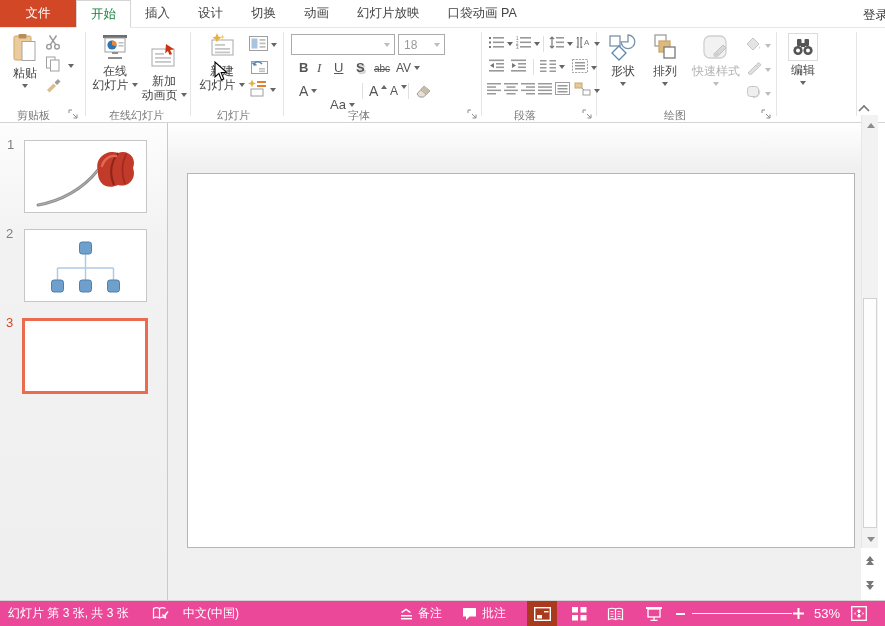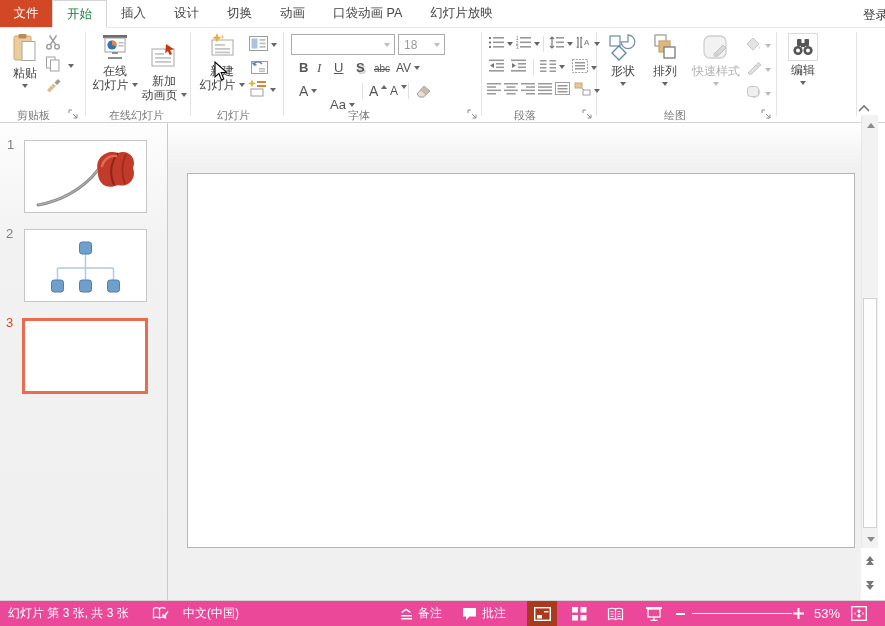--- a/index.html
+++ b/index.html
@@ -7,21 +7,21 @@
   #app {
     position: relative; width: 885px; height: 626px; overflow: hidden;
     font-family: "Liberation Sans", "DejaVu Sans", sans-serif;
     background: #fff; font-size: 12px; color: #444;
   }
   .abs { position: absolute; }
 
   
   #menubar { position: absolute; top:0; left:0; width:885px; height:28px; background:#fff;
     border-bottom:1px solid #E3E8EC; display:flex; align-items:stretch; font-size:12.5px; color:#444; }
-  .filetab { width:52px; background:#D24726; color:#fff; display:flex; align-items:center; justify-content:center; cursor:default;text-align:right; }
+  .filetab { width:76px; background:#D24726; color:#fff; display:flex; align-items:center; justify-content:center; cursor:default;text-align:right; }
   .tab { display:flex; align-items:center; padding:0 14px; cursor:default; white-space:nowrap; }
   .tab.active { color:#15803d; border:1px solid #D5D5D5; border-bottom:1px solid #fff; background:#fff; margin-bottom:-1px; }
   #login { position:absolute; left:863px; top:7px; font-size:12.5px; color:#333; white-space:nowrap; }
 
   
   #ribbon { position:absolute; top:28px; left:0; width:885px; height:95px; background:#fff; border-bottom:1px solid #D4D4D4; }
   .vdiv { position:absolute; top:4px; height:84px; width:1px; background:#E5E5E5; }
   .glabel { position:absolute; top:80px; font-size:11px; color:#7A7A7A; white-space:nowrap; }
   .bigbtn { position:absolute; display:flex; flex-direction:column; align-items:center; cursor:default; }
   .blabel { font-size:12px; color:#444; line-height:14px; white-space:nowrap; text-align:center; }
@@ -84,24 +84,24 @@
     <div class="tab">
         <span>设计</span>
       </div>
     <div class="tab">
         <span>切换</span>
       </div>
     <div class="tab">
         <span>动画</span>
       </div>
     <div class="tab">
+        <span>幻灯片放映</span>
+      </div>
+    <div class="tab">
         <span>口袋动画 PA</span>
-      </div>
-    <div class="tab">
-        <span>幻灯片放映</span>
       </div>
   </div>
   <div id="login">登录</div>
 
   <div id="ribbon">
     <div class="vdiv" style="left:85px"></div>
     <div class="vdiv" style="left:190px"></div>
     <div class="vdiv" style="left:283px"></div>
     <div class="vdiv" style="left:481px"></div>
     <div class="vdiv" style="left:596px"></div>

